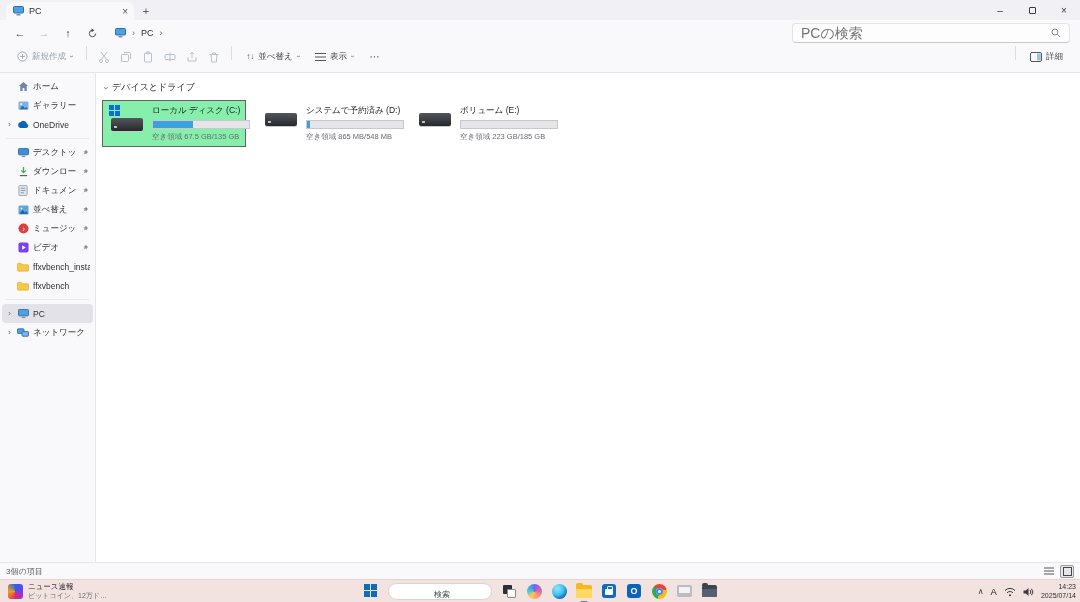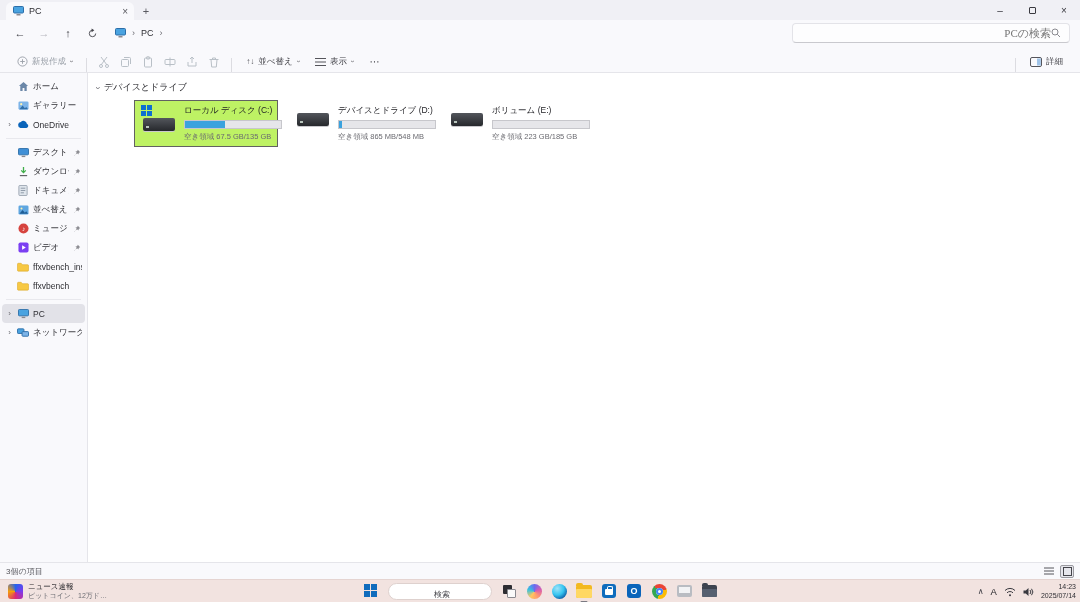--- a/index.html
+++ b/index.html
@@ -23,53 +23,53 @@
   
   .addressbar { height:26px; display:flex; align-items:center; padding:0 10px; gap:4px; background:#f9f9fc; }
   .navbtn { width:20px; height:18px; display:flex; align-items:center; justify-content:center;
     font-size:11px; color:#44444a; }
   .navbtn.disabled { color:#b7b7bd; }
   .crumbbar { flex:1; height:20px; display:flex; align-items:center; gap:6px; padding:0 8px;
     border-radius:4px; font-size:9px; color:#2e2e33; }
   .crumb-sep { color:#6a6a70; font-size:9px; }
   .searchbox { width:278px; height:20px; background:#fdfdfe; border:1px solid #e3e3e8;
     border-bottom-color:#c9c9ce; border-radius:4px; display:flex; align-items:center; padding:0 8px; }
-  .searchbox input { flex:1; border:none; outline:none; background:transparent; font-size:11px;
-    color:#55555b; font-family:Liberation Serif, serif;text-align:right; }
+  .searchbox input { flex:1; border:none; outline:none; background:transparent; font-size:14px;
+    color:#55555b; font-family:Liberation Sans, sans-serif; }
 
   
-  .toolbar { height:27px; display:flex; align-items:flex-end; padding:0 10px; gap:2px;
+  .toolbar { height:27px; display:flex; align-items:flex-start; padding:0 10px; gap:2px;
     background:#f9f9fc; border-bottom:1px solid #e5e5ea; }
   .tbtn { display:flex; align-items:center; gap:4px; padding:0 7px; height:21px; border-radius:4px;
     font-size:8.5px; color:#3c3c42; }
   .tbtn .caret { font-size:7px; color:#6a6a70; transform:rotate(90deg); display:inline-block; }
   .tico { width:20px; height:21px; display:flex; align-items:center; justify-content:center; }
   .tdiv { width:1px; height:14px; background:#dcdce1; margin:0 5px; }
   .toolbar .spacer { flex:1; }
   .more-dots { font-size:10px; color:#3c3c42; letter-spacing:1px; }
 
   
   .bodyrow { flex:1; display:flex; min-height:0; }
-  .sidebar { width:88px; background:#f9f9fc; border-right:1px solid #e5e5ea; padding-top:4px;
+  .sidebar { width:96px; background:#f9f9fc; border-right:1px solid #e5e5ea; padding-top:4px;
     display:flex; flex-direction:column; }
   .side-item { height:19px; display:flex; align-items:center; gap:4px; padding:0 3px 0 4px;
     font-size:8.5px; color:#2e2e33; border-radius:4px; margin:0 2px; position:relative; }
   .side-item.selected { background:#e2e2e8; }
   .schev { width:7px; font-size:8px; color:#6a6a70; text-align:center; flex:none; }
   .sicon { width:12px; height:12px; flex:none; display:flex; align-items:center; justify-content:center; }
   .slabel { white-space:nowrap; overflow:hidden; flex:1; }
   .pin { flex:none; margin-right:1px; }
   .side-div { height:1px; background:#e8e8ed; margin:4px 6px; }
 
   .main { flex:1; background:#ffffff; padding:6px 0 0 6px; position:relative; }
   .section-header { display:flex; align-items:center; gap:5px; font-size:9px; color:#1f1f24; padding:2px 0 6px 2px; }
   .section-header .chev-down { font-size:9px; color:#55555b; transform:rotate(90deg); display:inline-block; }
   .drives { display:flex; gap:10px; }
   .drive { display:flex; gap:7px; padding:4px 6px; border:1px solid transparent; width:144px; }
-  .drive.selected { border-color:#626262; background:#bef264;margin-left:40px; }
+  .drive.selected { border-color:#626262; background:#86efac; }
   .drive-ico { width:36px; height:28px; position:relative; flex:none; }
   .winlogo { position:absolute; top:0; left:0; width:11px; height:11px; display:grid;
     grid-template-columns:5px 5px; grid-template-rows:5px 5px; gap:1px; }
   .winlogo span { background:#0e6fd0; }
   .hdd { position:absolute; left:2px; bottom:2px; width:32px; height:13px; border-radius:2px;
     background:linear-gradient(#53565c,#26282c); box-shadow:0 1px 0 #c9c9cd; }
   .hdd::after { content:""; position:absolute; left:3px; bottom:3px; width:3px; height:2px; background:#b9c6bd; }
   .drive-info { display:flex; flex-direction:column; min-width:0; }
   .drive-name { font-size:8.5px; color:#1d1d22; white-space:nowrap; margin-bottom:3px; }
   .bar { width:98px; height:9px; background:#e6e6ea; border:1px solid #c7c7cc; }
@@ -485,21 +485,21 @@
               </div>
             <div class="drive-free">空き領域 67.5 GB/135 GB</div>
           </div>
         </div>
 
         <div class="drive">
           <div class="drive-ico">
               <div class="hdd" style="bottom:7px;"></div>
             </div>
           <div class="drive-info">
-            <div class="drive-name">デバイスとドライブ (D:)</div>
+            <div class="drive-name">システムで予約済み (D:)</div>
             <div class="bar">
                 <div class="bar-fill" style="width: 3%;"></div>
               </div>
             <div class="drive-free">空き領域 865 MB/548 MB</div>
           </div>
         </div>
 
         <div class="drive">
           <div class="drive-ico">
               <div class="hdd" style="bottom:7px;"></div>

